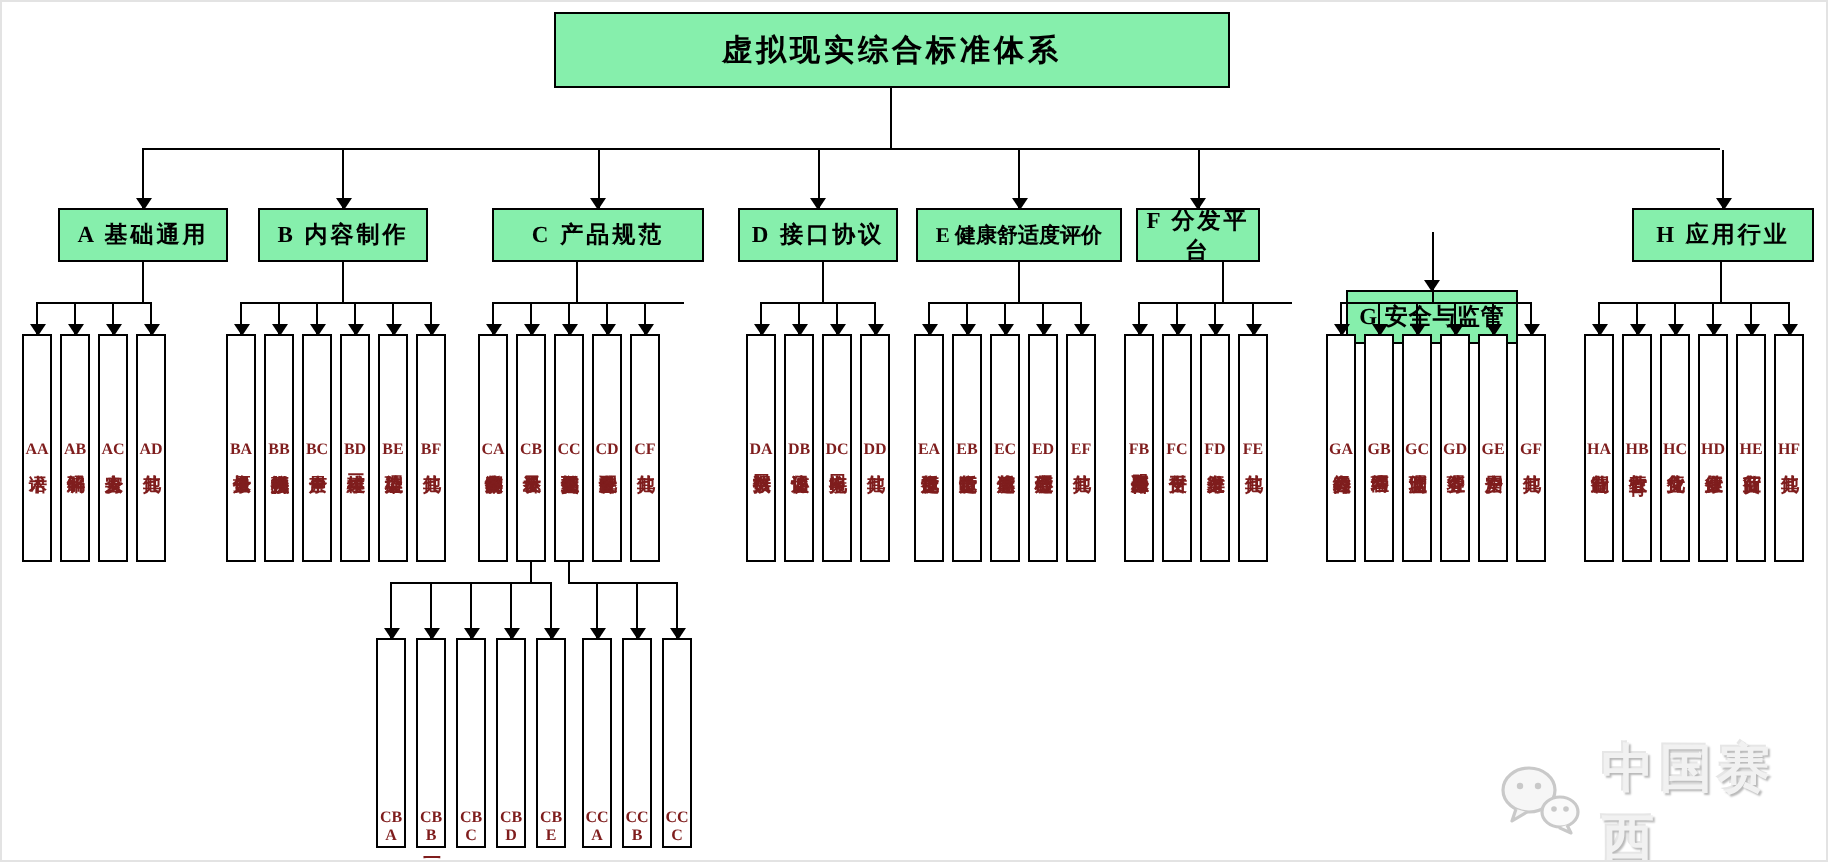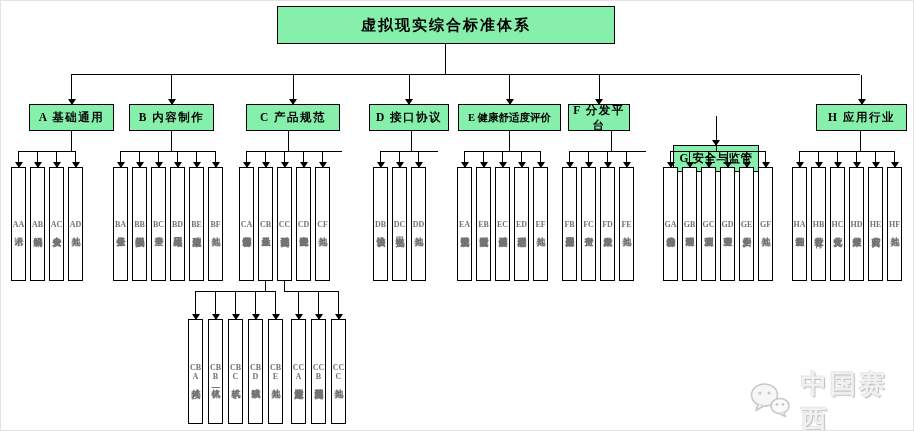--- a/index.html
+++ b/index.html
@@ -5,21 +5,21 @@
   * { margin:0; padding:0; box-sizing:border-box; }
   html,body { background:#fff; }
   body { font-family:"Liberation Serif", serif; }
   .canvas { position:relative; width:914px; height:431px; background:#fff; border:1px solid #e3e3e3; overflow:hidden; }
 
   .box { position:absolute; border:1px solid #000; background:#86efac; display:flex; align-items:center; justify-content:center; font-weight:bold; color:#000; }
   .root { left:276px; top:5px; width:338px; height:38px; font-size:15px; letter-spacing:2px; }
   .hdr  { top:103px; height:27px; font-size:11.5px; letter-spacing:1.5px;text-align:center; }
   .hdr-a{ left:28px;  width:85px; }
   .hdr-b{ left:128px; width:85px; }
-  .hdr-c{ left:245px; width:94px; }
+  .hdr-c{ left:245px; width:106px; }
   .hdr-d{ left:368px; width:80px; }
   .hdr-e{ left:457px; width:103px; font-size:10.5px; letter-spacing:0; }
   .hdr-f{ left:567px; width:62px; }
   .hdr-g{ left:672px; width:86px; letter-spacing:0.5px;margin-top:41px; }
   .hdr-h{ left:815px; width:91px; }
 
   
   .arrowed::before { content:""; position:absolute; left:calc(50% - 0.5px); width:1px; background:#000; }
   .arrowed::after  { content:""; position:absolute; left:50%; transform:translateX(-50%); width:0; height:0;
                      border-left:4px solid transparent; border-right:4px solid transparent; border-top:6px solid #000; }
@@ -44,22 +44,22 @@
   .bus-cc { left:283px; top:290px; width:55px; }
 
   
   .row { position:absolute; top:166px; display:flex; gap:4px; }
   .row-a{left:10px} .row-b{left:112px} .row-c{left:238px} .row-d{left:372px}
   .row-e{left:456px} .row-f{left:561px} .row-g{left:662px} .row-h{left:791px}
   .row-sub { top:318px; gap:5px; }
   .row-cb{left:187px} .row-cc{left:290px}
 
   .vbox { position:relative; width:15px; height:114px; border:1px solid #000; background:#fff;
-          display:flex; flex-direction:column; align-items:center; justify-content:center; font-weight:bold; color:#737373; }
-  .row-sub .vbox { height:105px; }
+          display:flex; flex-direction:column; align-items:center; justify-content:center; font-weight:bold; color:#7f1d1d; }
+  .row-sub .vbox { height:105px;justify-content:flex-end; }
   .vbox::before { content:""; position:absolute; left:calc(50% - 0.5px); top:-16px; height:16px; width:1px; background:#000; }
   .vbox::after  { content:""; position:absolute; left:50%; top:-6px; transform:translateX(-50%); width:0; height:0;
                   border-left:4px solid transparent; border-right:4px solid transparent; border-top:6px solid #000; }
   .row-sub .vbox::before { top:-28px; height:28px; }
   .vbox .code  { font-size:8px; line-height:9px; text-align:center; word-break:break-all; padding:1px 0; }
   .vbox .vlabel{ writing-mode:vertical-lr; text-orientation:upright; font-size:9px; line-height:13px; }
 
   
   .watermark { position:absolute; left:748px; top:366px; display:flex; align-items:center; gap:10px; }
   .wm-text { font-size:26px; font-weight:bold; letter-spacing:3px; color:#f1f1f1;
@@ -164,20 +164,24 @@
         <span class="code">CD</span>
         <span class="vlabel">专业配套设备</span>
       </div>
       <div class="vbox">
         <span class="code">CF</span>
         <span class="vlabel">其他</span>
       </div>
     </div>
   <div class="row row-d">
       <div class="vbox">
+        <span class="code">DA</span>
+        <span class="vlabel">数据接口</span>
+      </div>
+      <div class="vbox">
         <span class="code">DB</span>
         <span class="vlabel">通信协议</span>
       </div>
       <div class="vbox">
         <span class="code">DC</span>
         <span class="vlabel">充电接口</span>
       </div>
       <div class="vbox">
         <span class="code">DD</span>
         <span class="vlabel">其他</span>

